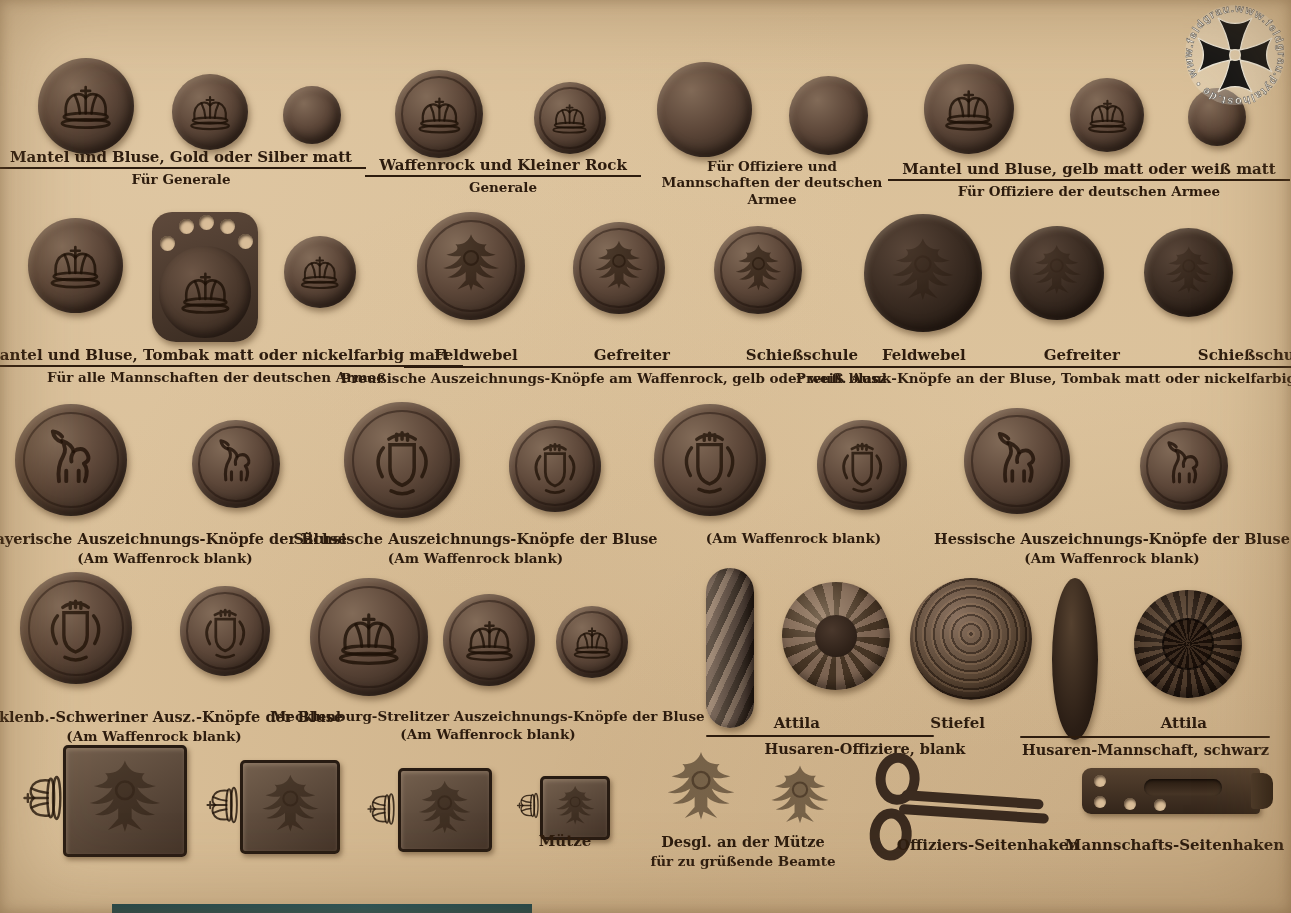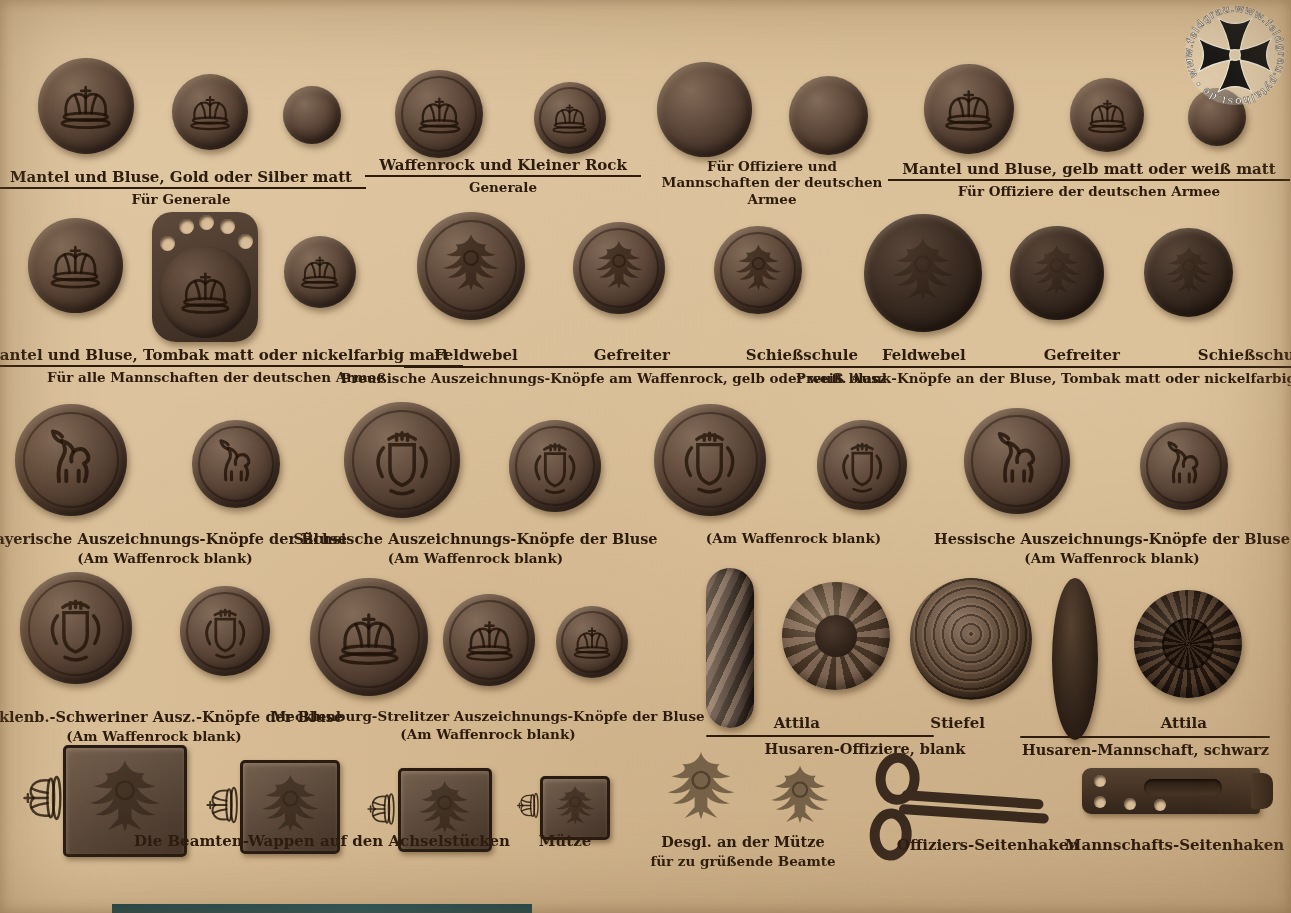--- a/index.html
+++ b/index.html
@@ -158,21 +158,21 @@
         <use href="#sym-crown"></use>
       </svg>
     </div>
   <div class="btn" style="left:1070px;top:78px;width:74px;height:74px">
       <svg viewBox="0 0 40 32" style="width:66%;height:60%">
         <use href="#sym-crown"></use>
       </svg>
     </div>
   <div class="btn" style="left:1188px;top:88px;width:58px;height:58px"></div>
 
-  <div class="cap" style="left:22px;top:168px;width:318px">
+  <div class="cap" style="left:22px;top:148px;width:318px">
     <span class="u">Mantel und Bluse, Gold oder Silber matt</span>
     <span class="s">Für Generale</span>
   </div>
   <div class="cap" style="left:388px;top:156px;width:230px">
     <span class="u">Waffenrock und Kleiner Rock</span>
     <span class="s">Generale</span>
   </div>
   <div class="cap" style="left:652px;top:156px;width:240px">
     <span class="s wrap">Für Offiziere und Mannschaften der deutschen Armee</span>
   </div>
@@ -402,23 +402,20 @@
   </div>
   <div class="sqplate" style="left:512px;top:774px;width:92px;height:64px">
     <svg class="crown-side" viewBox="0 0 40 32" style="left:-1px;top:18px;width:32px;height:27px">
         <use href="#sym-crown"></use>
       </svg>
     <div class="sq" style="left:28px;top:2px;width:64px;height:58px">
         <svg viewBox="0 0 40 36">
           <use href="#sym-eagle"></use>
         </svg>
       </div>
-  </div>
-  <div class="cap" style="left:152px;top:830px;width:340px">
-    <span class="c" style="font-size:15px">Die Beamten-Wappen auf den Achselstücken</span>
   </div>
   <div class="cap" style="left:510px;top:830px;width:110px">
     <span class="c" style="font-size:15px">Mütze</span>
   </div>
 
   <svg class="eagle-free" viewBox="0 0 40 36" style="left:652px;top:744px;width:98px;height:92px">
       <use href="#sym-eagle" style="opacity:.9"></use>
     </svg>
   <svg class="eagle-free" viewBox="0 0 40 36" style="left:758px;top:758px;width:84px;height:80px">
       <use href="#sym-eagle" style="opacity:.9"></use>

